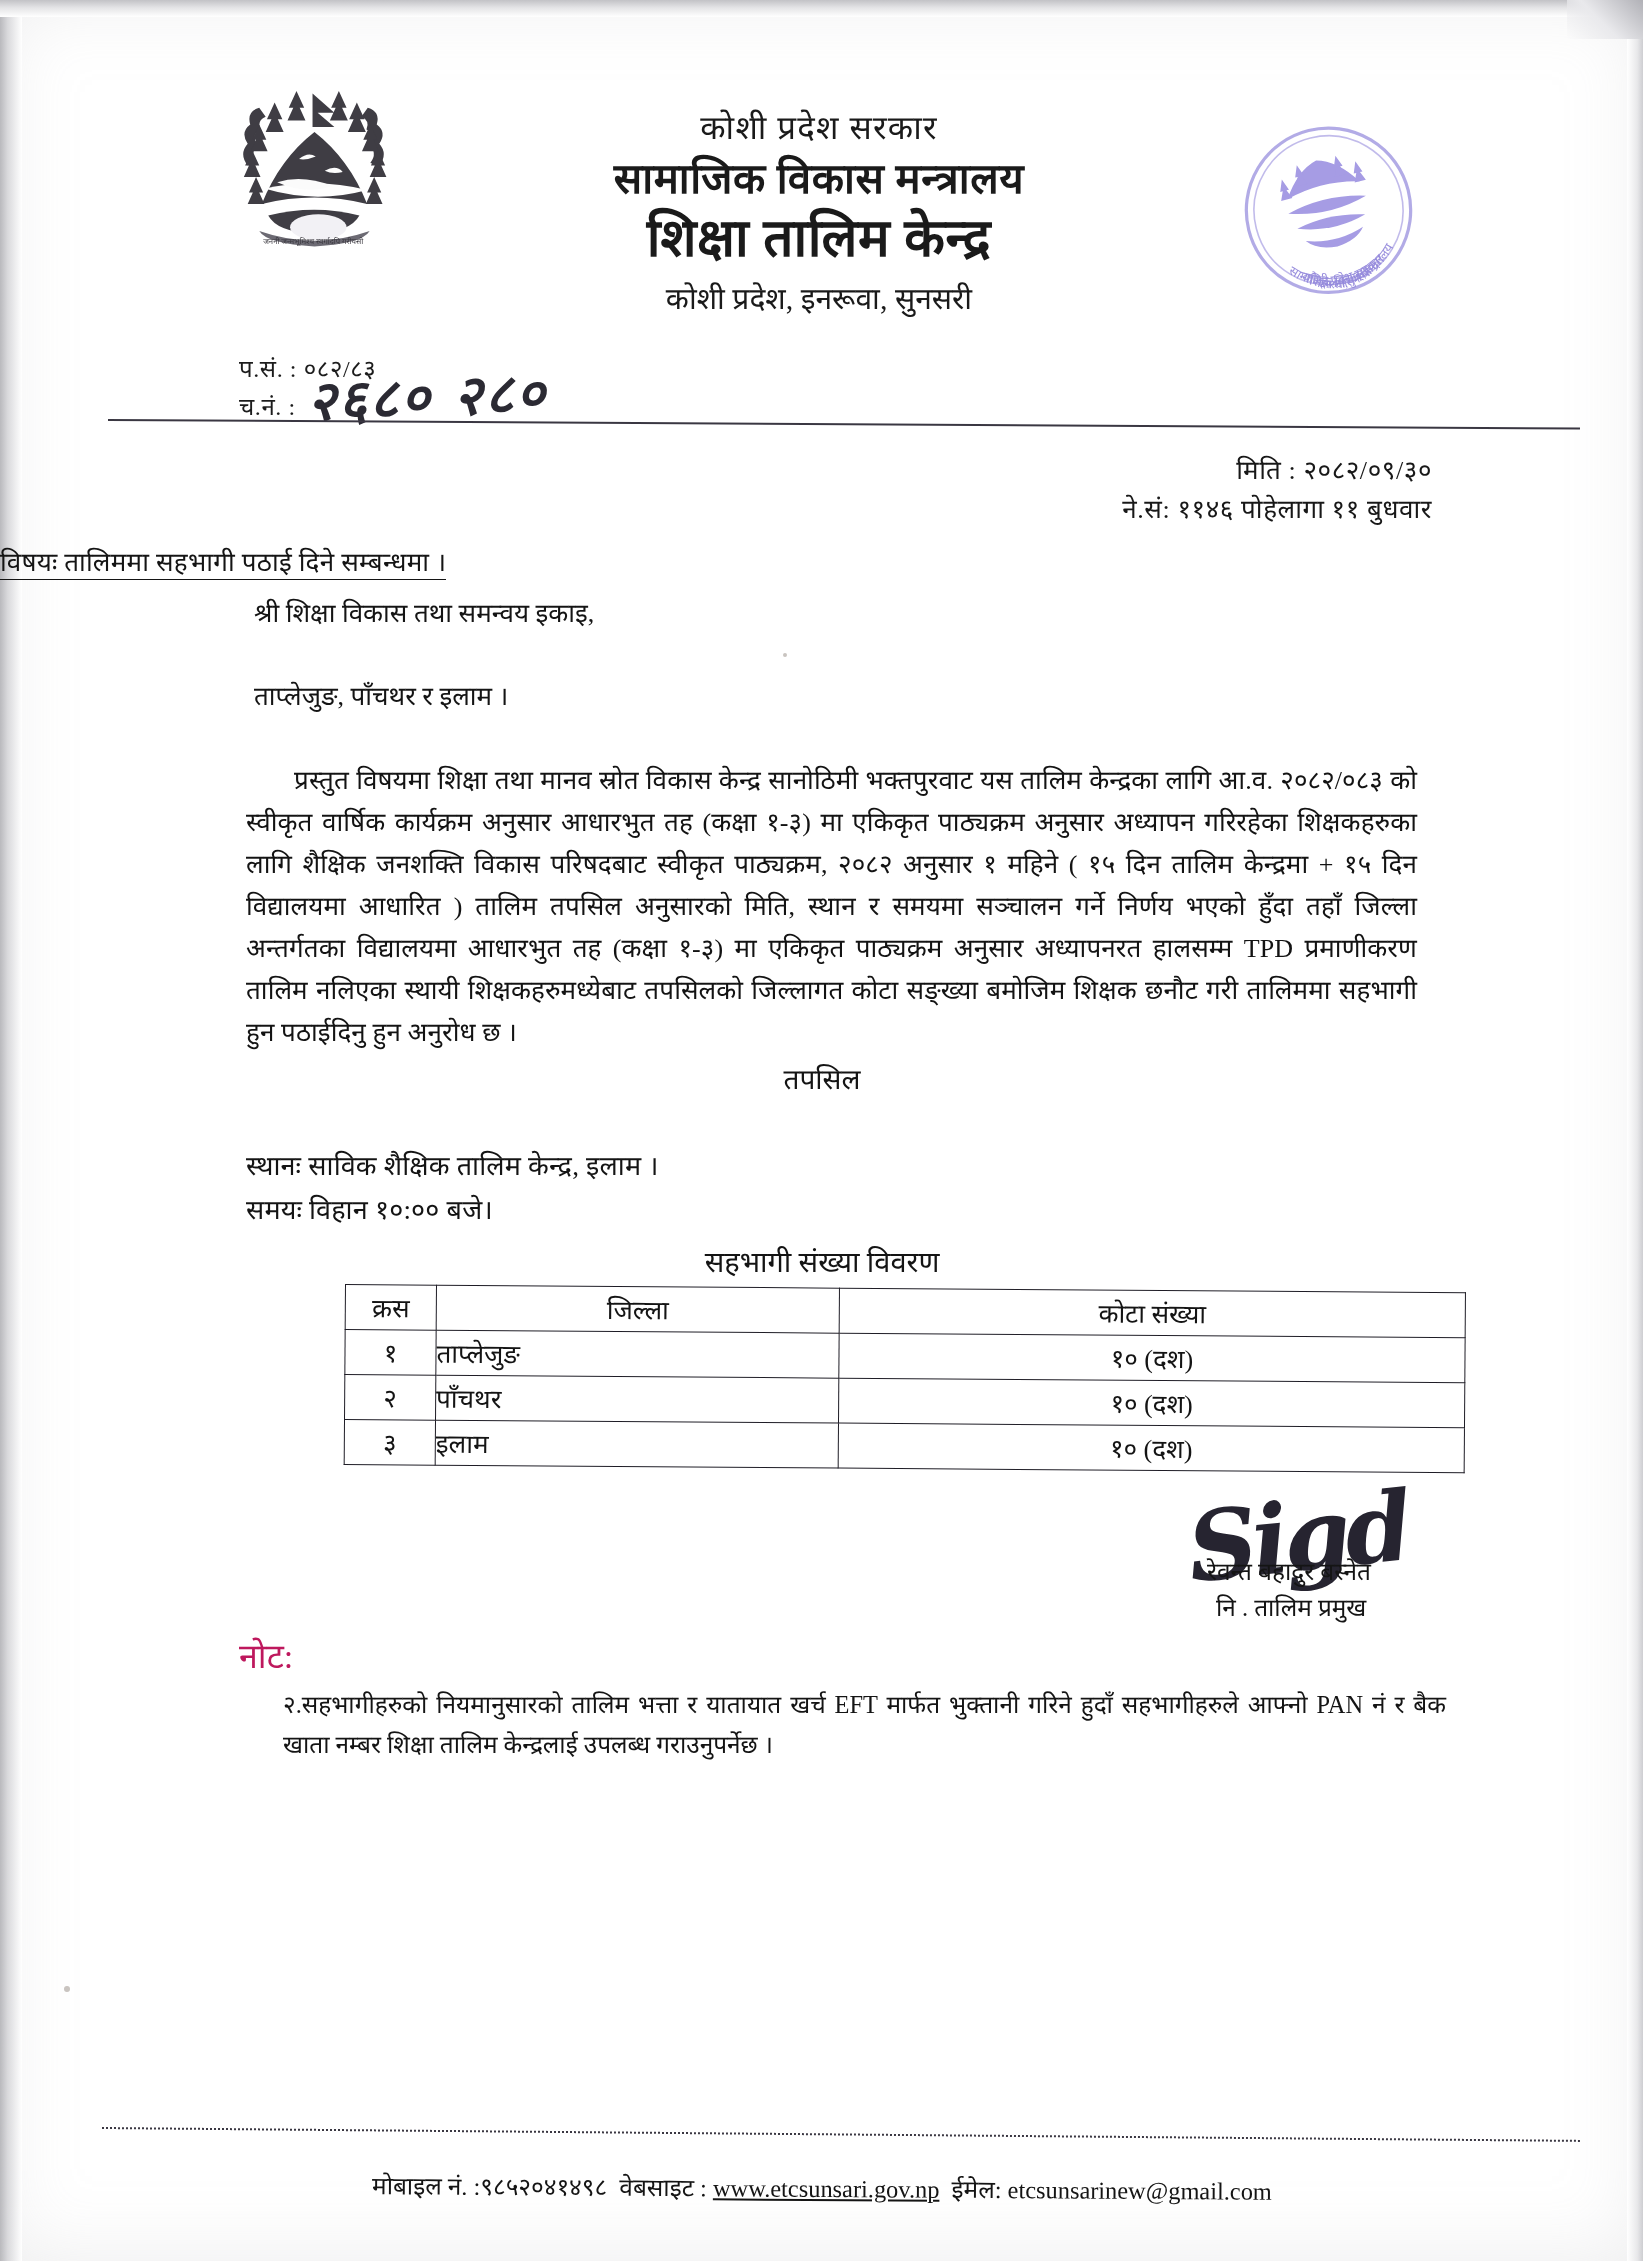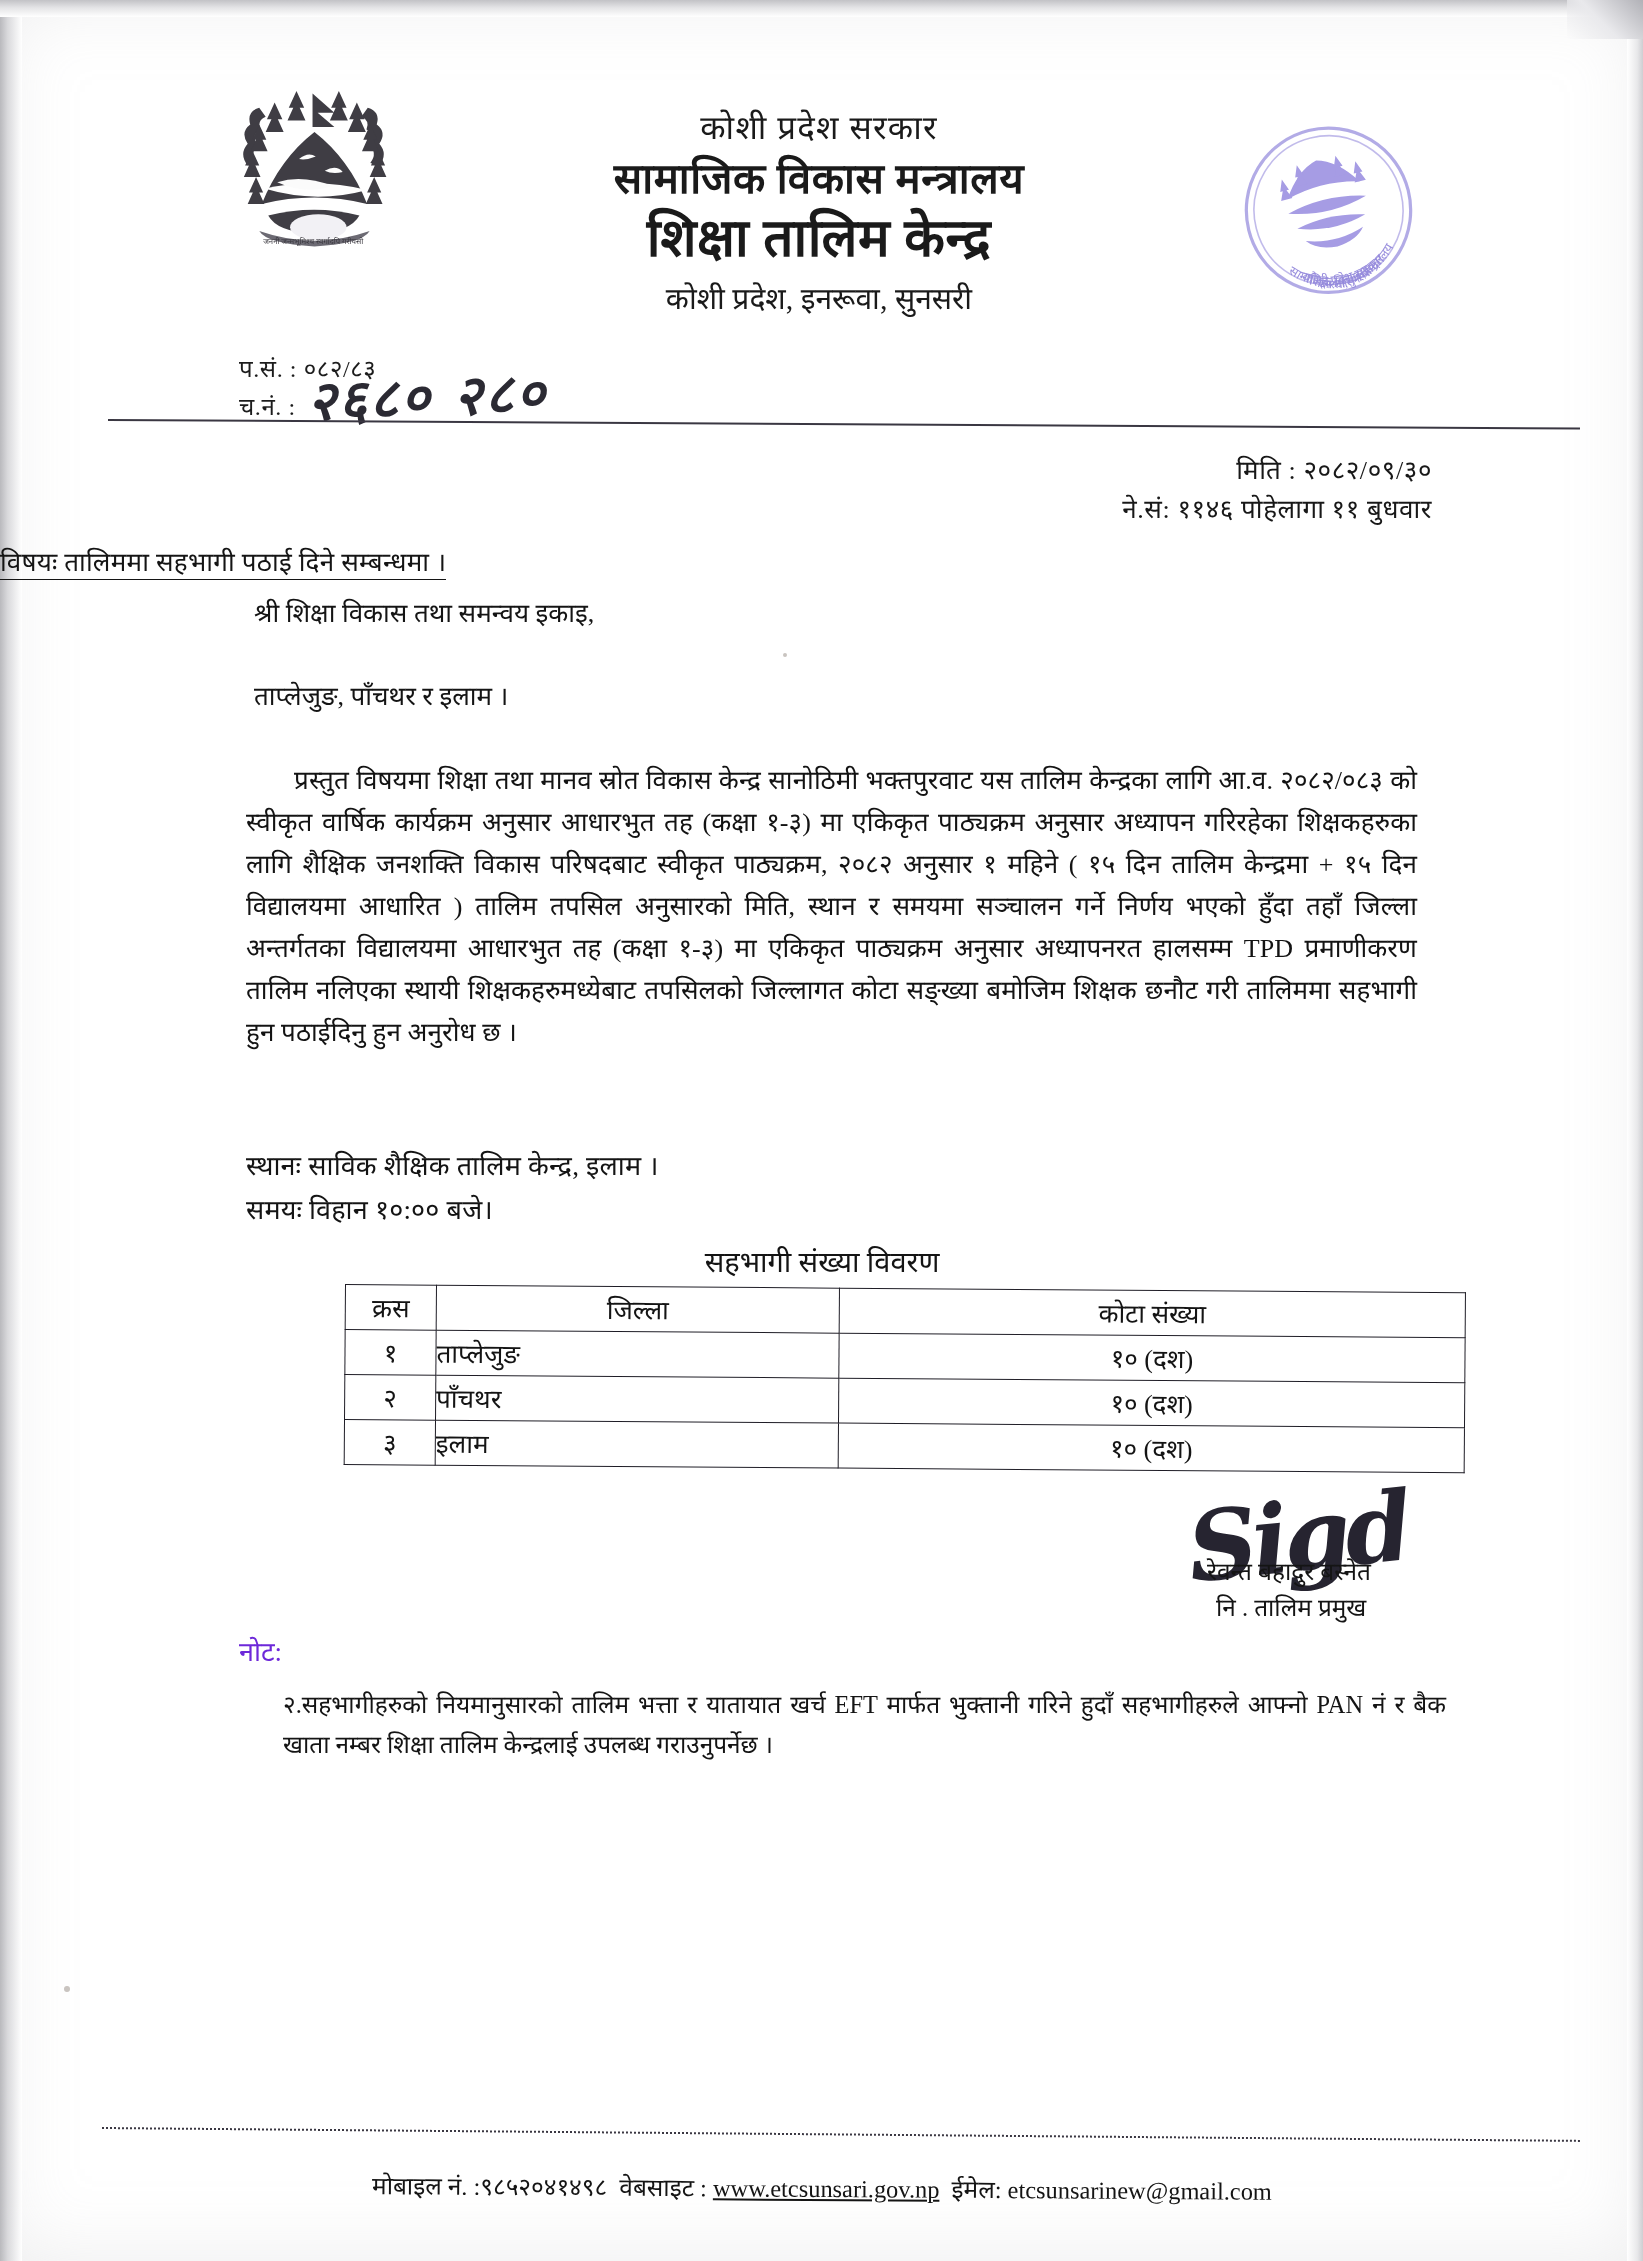--- a/index.html
+++ b/index.html
@@ -255,22 +255,22 @@
     position: absolute;
     left: 1216px; top: 1590px;
     font-size: 24.4px;
     color: #141414;
   }
 
   
   .note-label {
     position: absolute;
     left: 239px; top: 1632px;
-    font-size: 27px;
-    color: #6d28d9;
+    font-size: 34px;
+    color: #be185d;
   }
   .note-1 {
     position: absolute;
     left: 321px; top: 1636px;
     font-size: 24.4px;
     color: #141414;
     white-space: nowrap;
   }
   .note-2 {
     position: absolute;
@@ -412,20 +412,21 @@
 
   <div class="subject">
     <span>विषयः तालिममा सहभागी पठाई दिने सम्बन्धमा ।</span>
   </div>
 
   <div class="addr1">श्री शिक्षा विकास तथा समन्वय इकाइ,</div>
   <div class="addr2">ताप्लेजुङ, पाँचथर र इलाम ।</div>
 
   <div class="body-para">प्रस्तुत विषयमा शिक्षा तथा मानव स्रोत विकास केन्द्र सानोठिमी भक्तपुरवाट यस तालिम केन्द्रका लागि आ.व. २०८२/०८३ को स्वीकृत वार्षिक कार्यक्रम अनुसार आधारभुत तह (कक्षा १-३) मा एकिकृत पाठ्यक्रम अनुसार अध्यापन गरिरहेका शिक्षकहरुका लागि शैक्षिक जनशक्ति विकास परिषदबाट स्वीकृत पाठ्यक्रम, २०८२ अनुसार १ महिने ( १५ दिन तालिम केन्द्रमा + १५ दिन विद्यालयमा आधारित ) तालिम तपसिल अनुसारको मिति, स्थान र समयमा सञ्चालन गर्ने निर्णय भएको हुँदा तहाँ जिल्ला अन्तर्गतका विद्यालयमा आधारभुत तह (कक्षा १-३) मा एकिकृत पाठ्यक्रम अनुसार अध्यापनरत हालसम्म TPD प्रमाणीकरण तालिम नलिएका स्थायी शिक्षकहरुमध्येबाट तपसिलको जिल्लागत कोटा सङ्ख्या बमोजिम  शिक्षक छनौट गरी तालिममा सहभागी हुन पठाईदिनु हुन अनुरोध छ ।</div>
 
+  <div class="tapsil-title">तपसिल</div>
   <div class="tapsil-row t-sthan">स्थानः सावि‍क शैक्षिक तालिम केन्द्र,  इलाम ।</div>
   <div class="tapsil-row t-samaya">समयः  विहान १०:०० बजे।</div>
 
   <div class="table-title">सहभागी संख्या विवरण</div>
 
   <div class="tbl-wrap">
     <table class="quota">
       <thead>
         <tr>
           <th class="col-sn">क्रस</th>

